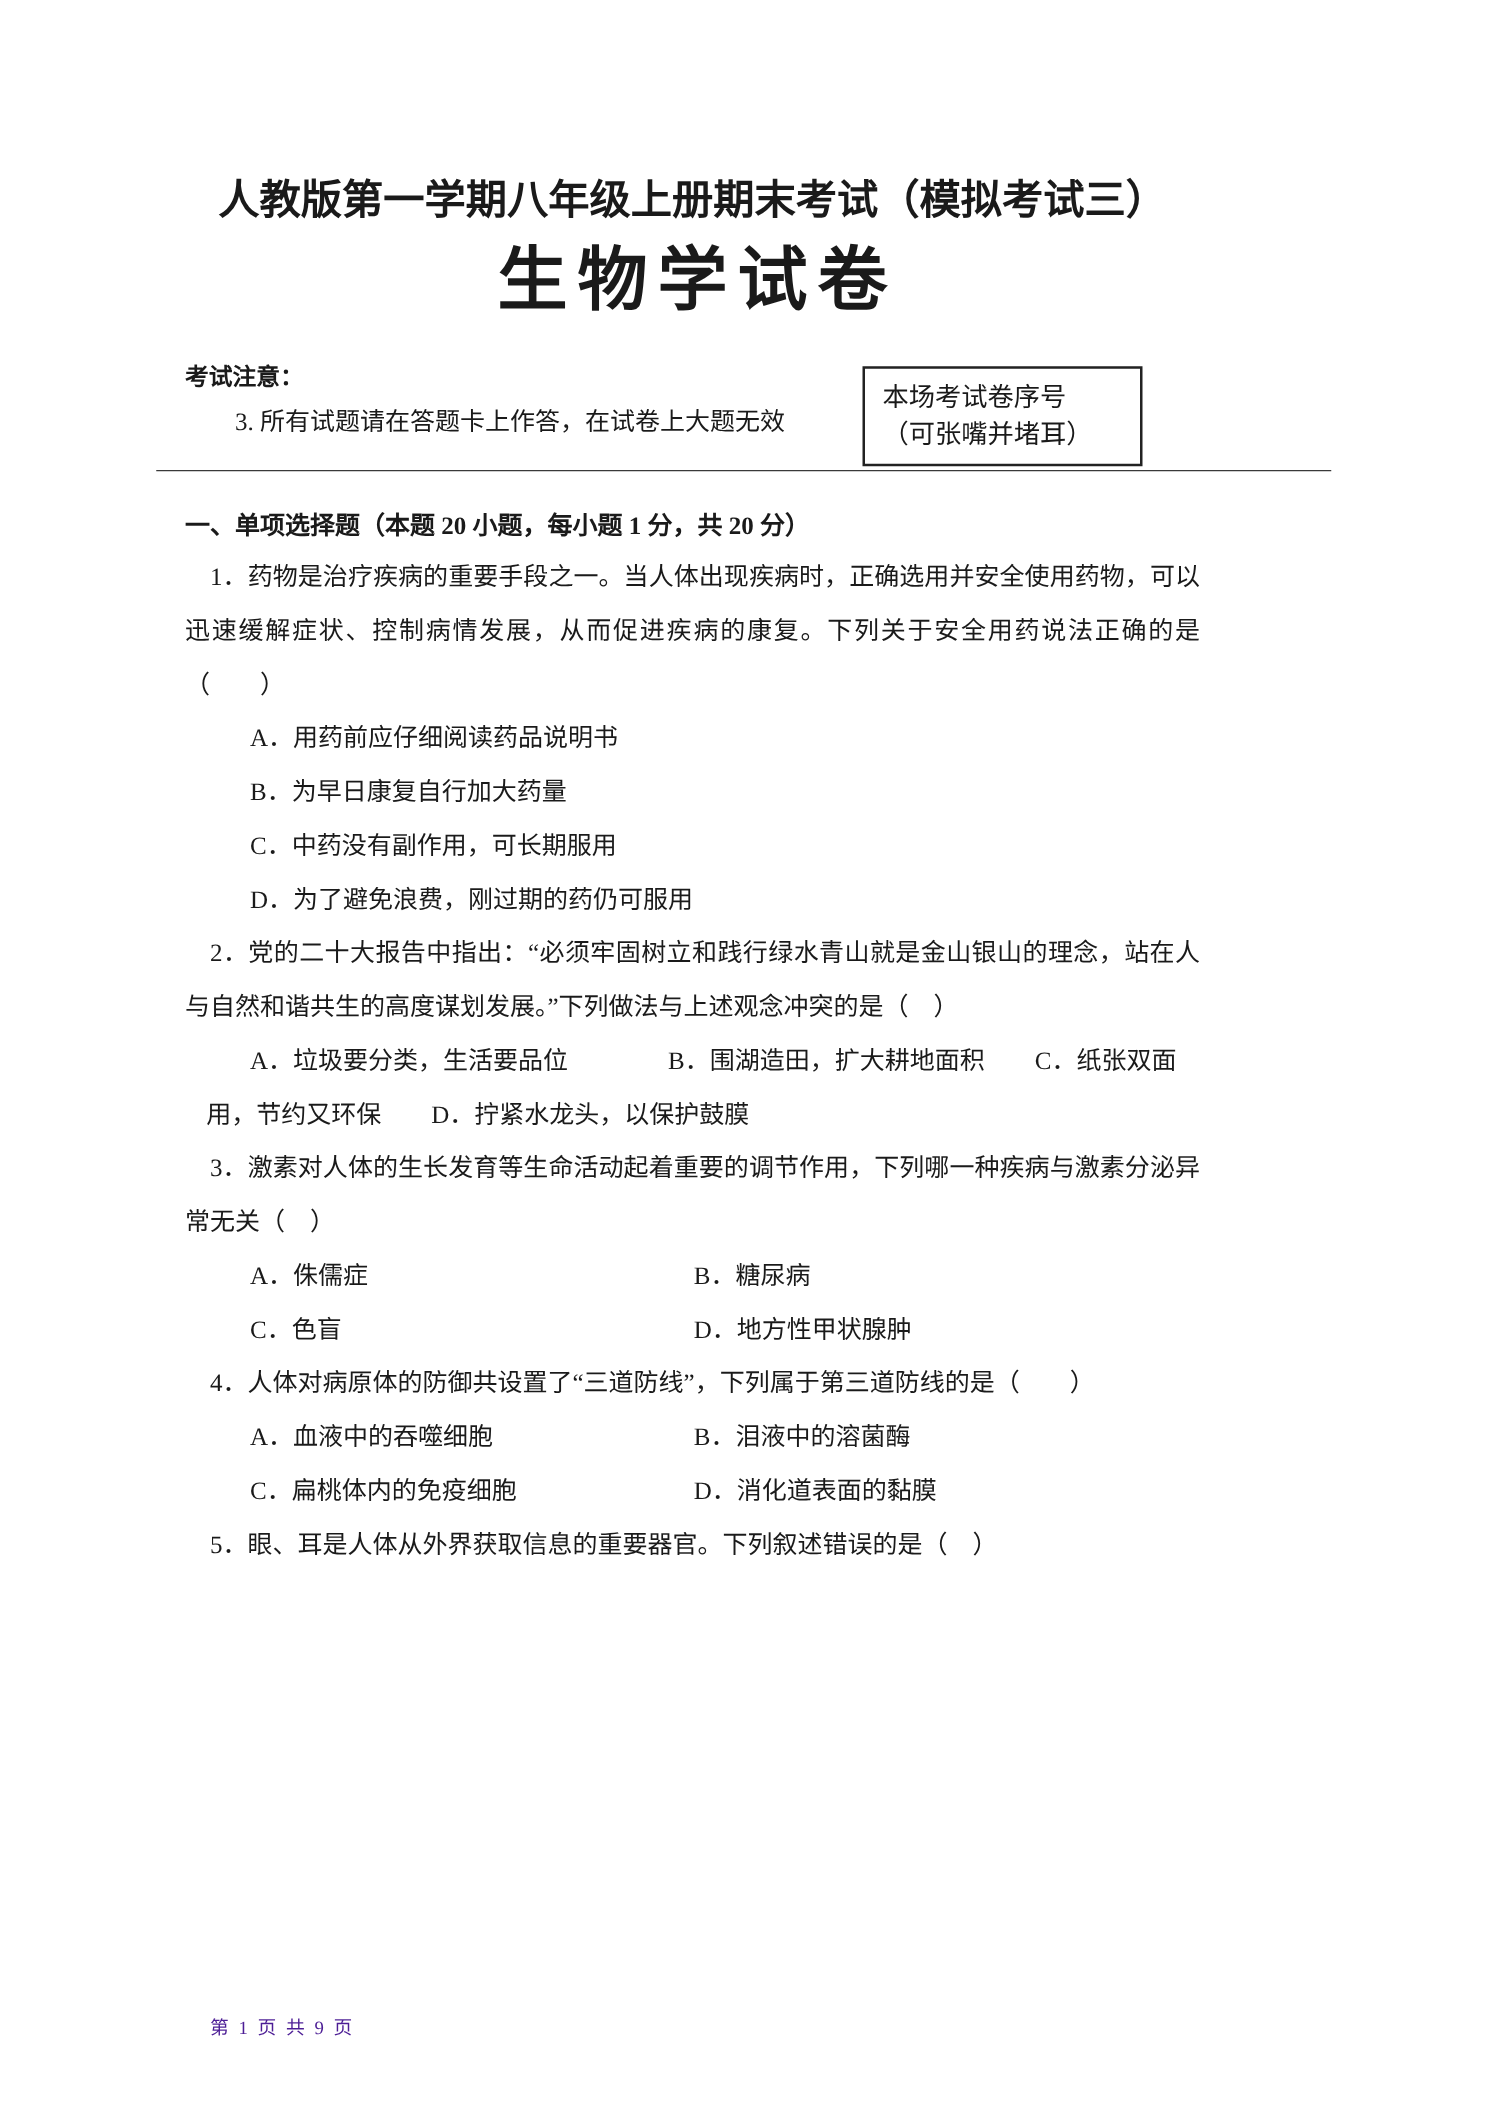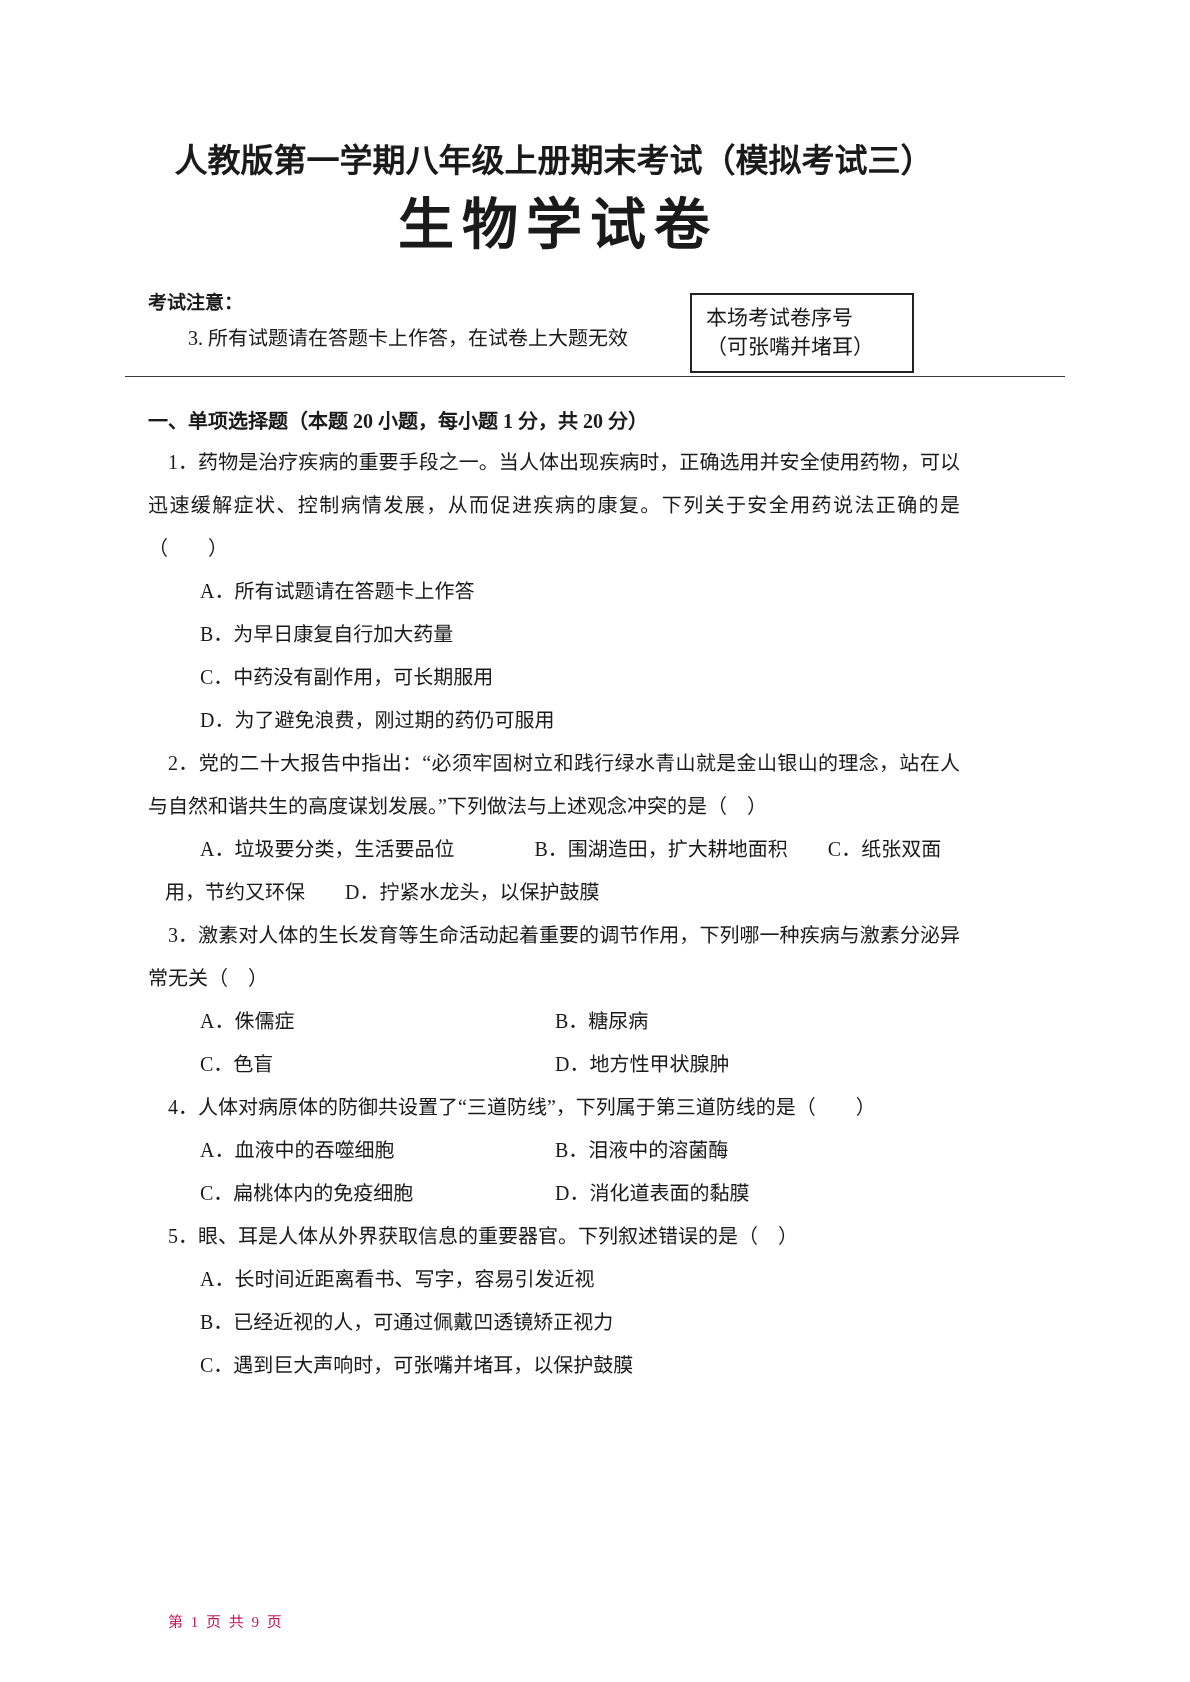--- a/index.html
+++ b/index.html
@@ -86,21 +86,21 @@
     text-align: left;
   }
   .opt-gap-a::after { content: "　　　　"; }
   .opt-gap-b::after { content: "　　"; }
   .page-footer {
     position: absolute;
     left: 168px;
     top: 1610px;
     font-size: 15px;
     letter-spacing: 2px;
-    color: #be185d;
+    color: #4c1d95;
   }
 </style>
 </head>
 <body>
 
 <div class="page">
 
   <h1 class="exam-title">人教版第一学期八年级上册期末考试（模拟考试三）</h1>
   <h2 class="exam-subtitle">生物学试卷</h2>
 
@@ -116,21 +116,21 @@
 
   <hr class="divider">
 
   <div class="section-heading">一、单项选择题（本题 20 小题，每小题 1 分，共 20 分）</div>
 
   <div class="questions">
 
     <div class="question">
       <p class="stem">1．药物是治疗疾病的重要手段之一。当人体出现疾病时，正确选用并安全使用药物，可以迅速缓解症状、控制病情发展，从而促进疾病的康复。下列关于安全用药说法正确的是（　　）</p>
       <div class="options-stacked">
-        <p>A．所有试题请在答题卡上作答</p>
+        <p>A．用药前应仔细阅读药品说明书</p>
         <p>B．为早日康复自行加大药量</p>
         <p>C．中药没有副作用，可长期服用</p>
         <p>D．为了避免浪费，刚过期的药仍可服用</p>
       </div>
     </div>
 
     <div class="question">
       <p class="stem">2．党的二十大报告中指出：“必须牢固树立和践行绿水青山就是金山银山的理念，站在人与自然和谐共生的高度谋划发展。”下列做法与上述观念冲突的是（　）</p>
       <p class="options-inline">
         <span class="opt-gap-a">A．垃圾要分类，生活要品位</span><span class="opt-gap-b">B．围湖造田，扩大耕地面积</span><span class="opt-gap-b">C．纸张双面用，节约又环保</span><span>D．拧紧水龙头，以保护鼓膜</span>
@@ -152,24 +152,19 @@
       <div class="options-grid">
         <p>A．血液中的吞噬细胞</p>
         <p>B．泪液中的溶菌酶</p>
         <p>C．扁桃体内的免疫细胞</p>
         <p>D．消化道表面的黏膜</p>
       </div>
     </div>
 
     <div class="question">
       <p class="stem">5．眼、耳是人体从外界获取信息的重要器官。下列叙述错误的是（　）</p>
-      <div class="options-stacked">
-        <p>A．长时间近距离看书、写字，容易引发近视</p>
-        <p>B．已经近视的人，可通过佩戴凹透镜矫正视力</p>
-        <p>C．遇到巨大声响时，可张嘴并堵耳，以保护鼓膜</p>
-      </div>
     </div>
 
   </div>
 
   <div class="page-footer">第 1 页 共 9 页</div>
 
 </div>
 
 </body></html>

